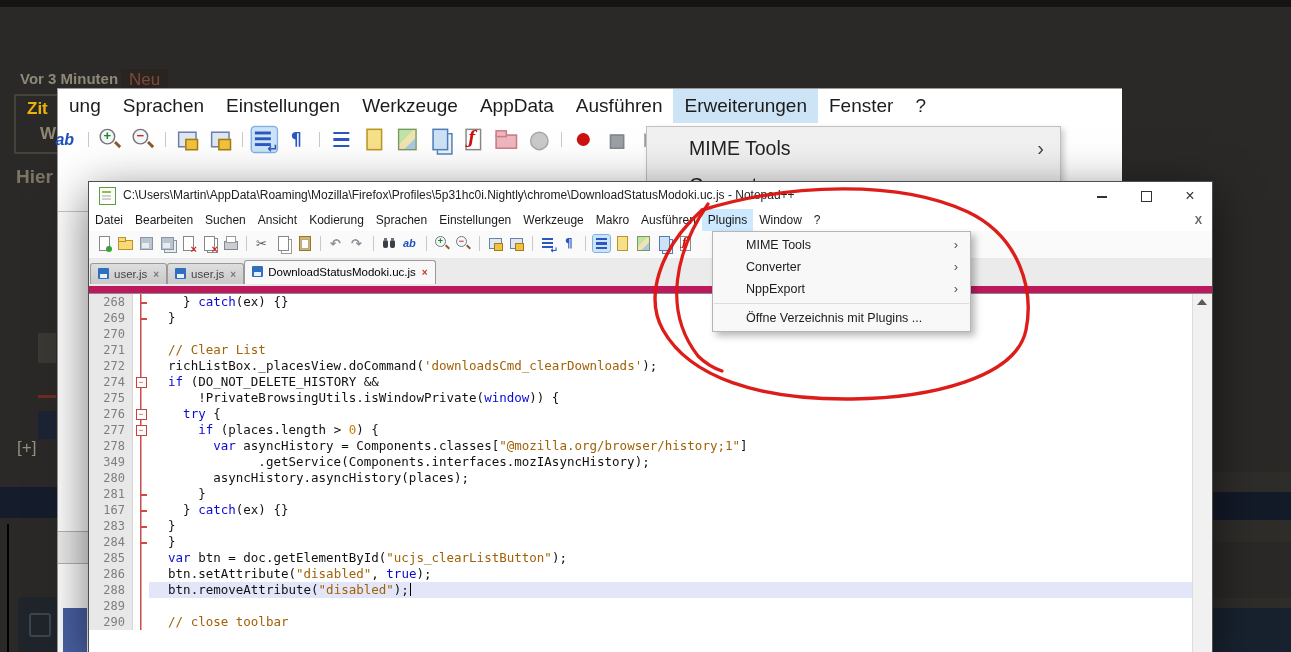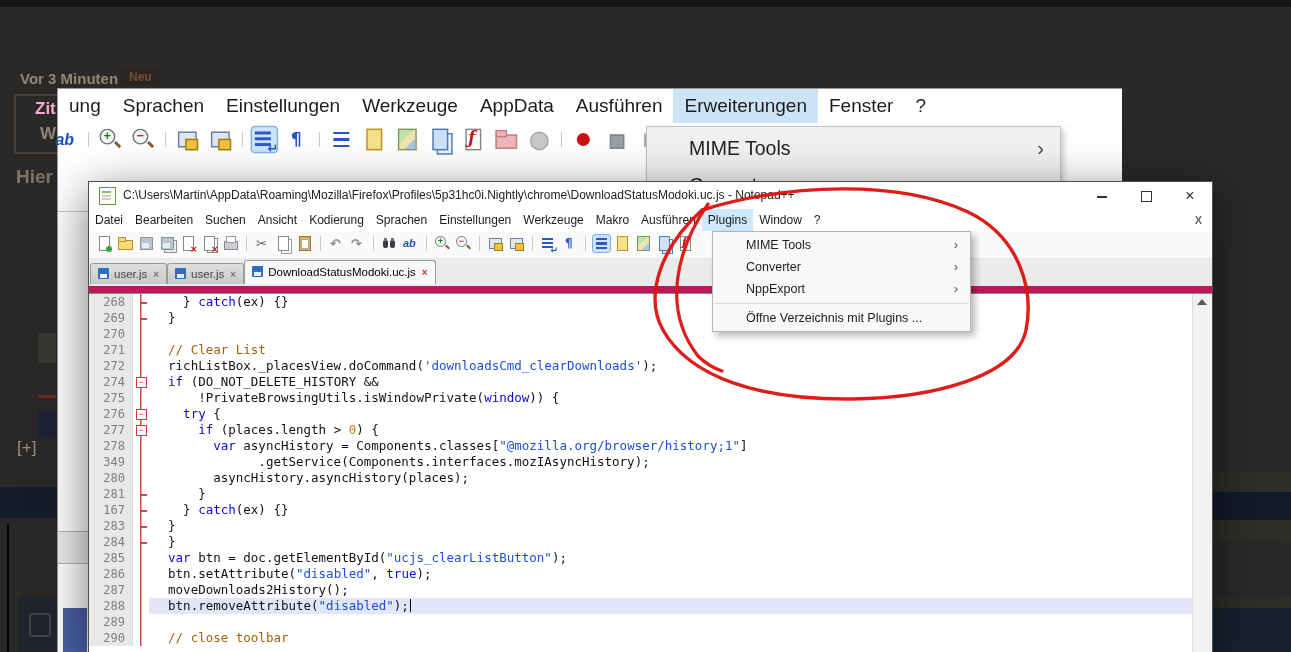--- a/index.html
+++ b/index.html
@@ -4,23 +4,23 @@
 <style>
   html,body{margin:0;padding:0}
   body{width:1291px;height:652px;position:relative;overflow:hidden;background:#2a2927;
        font-family:"Liberation Sans",sans-serif;-webkit-font-smoothing:antialiased}
   .abs{position:absolute}
 
   
   #backdrop{position:absolute;inset:0;z-index:0}
   .topband{left:0;top:0;width:1291px;height:7px;background:#141414}
   .ts{left:20px;top:70px;font-size:15px;font-weight:bold;color:#8e8877}
-  .badge{left:121px;top:69px;background:#2a2421;color:#7e4a38;font-size:12px;font-weight:bold;padding:1px 8px}
+  .badge{left:121px;top:69px;background:#2a2421;color:#7e4a38;font-size:17px;font-weight:normal;padding:1px 8px}
   .qbox{left:14px;top:94px;width:146px;height:56px;border:2px solid #474239}
-  .qlink{left:35px;top:99px;font-size:17px;font-weight:bold;color:#f9a8d4}
+  .qlink{left:27px;top:99px;font-size:17px;font-weight:bold;color:#eab308}
   .qw{left:40px;top:124px;font-size:17px;font-weight:bold;color:#8e8877}
   .hier{left:16px;top:166px;font-size:19px;font-weight:bold;color:#7b7565}
   .thumbtxt{left:38px;top:333px;width:18px;height:30px;background:#3a3833}
   .thumbred{left:38px;top:395px;width:18px;height:3px;background:#6e2a22}
   .thumbnavy{left:38px;top:411px;width:18px;height:28px;background:#1c2334}
   .plus{left:17px;top:438px;font-size:17px;color:#978f80}
   .navyL{left:0;top:487px;width:62px;height:31px;background:#151c2b}
   .vline{left:7px;top:524px;width:2px;height:128px;background:#000}
   .tile{left:18px;top:597px;width:42px;height:55px;background:#20252c}
   .tile i{position:absolute;left:11px;top:16px;width:18px;height:20px;border:2px solid #3c4450;border-radius:3px}
@@ -79,21 +79,21 @@
   .lnum{width:36px;flex:none;background:#e8e8e8;color:#7e7e7e;font-size:12px;text-align:right;padding-right:7px;border-right:1px solid #d6d6d6}
   .fold{width:16px;flex:none;position:relative;background:#fff;
         background-image:linear-gradient(#cf4a4a,#cf4a4a);background-size:1.5px 100%;background-position:7px 0;background-repeat:no-repeat}
   .fbox{position:absolute;left:2.5px;top:3px;width:9px;height:9px;background:#fff;border:1px solid #c84040;color:#c84040;
         font-size:9px;line-height:8px;text-align:center;font-family:"Liberation Sans",sans-serif}
   .ftick{position:absolute;left:8px;top:8px;width:6px;height:1.5px;background:#cf4a4a}
   .ccode{flex:1;font-size:12.5px;color:#111;white-space:pre;padding-left:4px}
   .ccode.cur{background:#e2e6f8}
   .kw{color:#0a0ad6;font-weight:normal}
   .cm{color:#a16207}
-  .str{color:#1d4ed8}
+  .str{color:#a16207}
   .num{color:#d07800}
   .caret{display:inline-block;width:1.5px;height:13px;background:#000;vertical-align:-2px;margin-left:1px}
   #scrollbar{position:absolute;right:0;top:0;bottom:0;width:19px;background:#f1f1f1;border-left:1px solid #dcdcdc}
   #scroll-up{position:absolute;top:5px;left:4px;width:0;height:0;border-left:5px solid transparent;border-right:5px solid transparent;border-bottom:6px solid #5a5a5a}
 
   
   #fg-drop{position:absolute;left:623px;top:49px;width:257px;background:#f8f8f8;border:1px solid #b5b5b5;
            box-shadow:4px 4px 7px rgba(0,0,0,.28);padding:2px 0;z-index:30}
   #fg-drop .drow{height:22px;line-height:22px;font-size:12.5px;color:#1c1c1c;padding:0 12px 0 33px;position:relative}
   #fg-drop .dar{position:absolute;right:12px;top:0;font-size:13px;color:#555}
@@ -307,25 +307,20 @@
           <span class="lnum">285</span>
           <span class="fold"></span>
           <span class="ccode"><span class="pl">  </span><span class="kw">var</span><span class="pl"> btn = doc.getElementById(</span><span class="str">"ucjs_clearListButton"</span><span class="pl">);</span></span>
         </div>
         <div class="crow">
           <span class="lnum">286</span>
           <span class="fold"></span>
           <span class="ccode"><span class="pl">  btn.setAttribute(</span><span class="str">"disabled"</span><span class="pl">, </span><span class="kw">true</span><span class="pl">);</span></span>
         </div>
         <div class="crow">
-          <span class="lnum">287</span>
-          <span class="fold"></span>
-          <span class="ccode"><span class="pl">  moveDownloads2History();</span></span>
-        </div>
-        <div class="crow">
           <span class="lnum">288</span>
           <span class="fold"></span>
           <span class="ccode cur"><span class="pl">  btn.removeAttribute(</span><span class="str">"disabled"</span><span class="pl">);</span><span class="caret"></span></span>
         </div>
         <div class="crow">
           <span class="lnum">289</span>
           <span class="fold"></span>
           <span class="ccode"></span>
         </div>
         <div class="crow">

